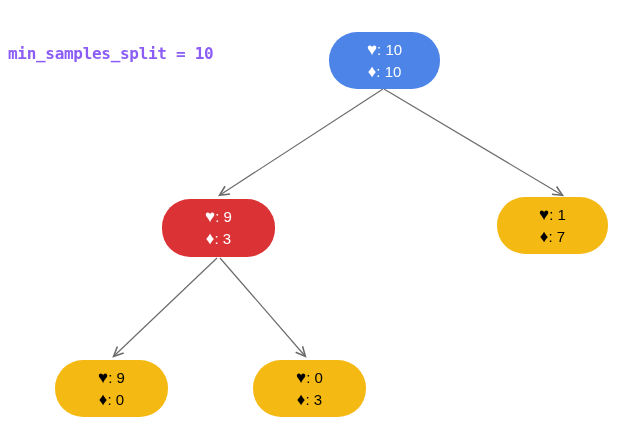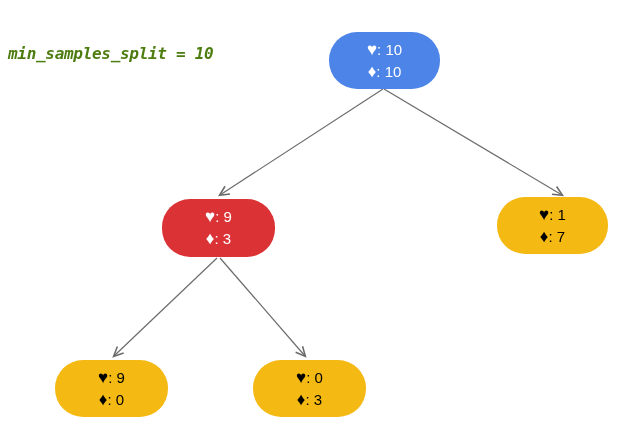--- a/index.html
+++ b/index.html
@@ -45,21 +45,21 @@
   .node-right      { left: 497px; top: 197px; }
   .node-left-left  { left: 55px;  top: 360px; width: 113px; }
   .node-left-right { left: 253px; top: 360px; width: 113px; }
   .node-line { display: flex; align-items: baseline; white-space: pre; }
 </style>
 </head>
 <body>
 
 <div class="canvas">
 
-  <div class="annotation" style="color: #4d7c0f; font-style: italic;">min_samples_split = 10</div>
+  <div class="annotation" style="color: #8b5cf6;">min_samples_split = 10</div>
 
   <svg class="edges" viewBox="0 0 633 445" xmlns="http://www.w3.org/2000/svg">
     <defs>
       <marker id="arrow" viewBox="0 0 11 10" refX="9" refY="5" markerWidth="11" markerHeight="10" orient="auto">
         <path d="M1.5,1.2 L9.5,5 L1.5,8.8" fill="none" stroke-width="1.3" style="stroke: rgb(107, 107, 107);"></path>
       </marker>
     </defs>
     <line x1="383" y1="89" x2="220" y2="195" marker-end="url(#arrow)" style="stroke: rgb(107, 107, 107);"></line>
     <line x1="384" y1="89" x2="562" y2="195" marker-end="url(#arrow)" style="stroke: rgb(107, 107, 107);"></line>
     <line x1="217" y1="258" x2="114" y2="356" marker-end="url(#arrow)" style="stroke: rgb(107, 107, 107);"></line>

